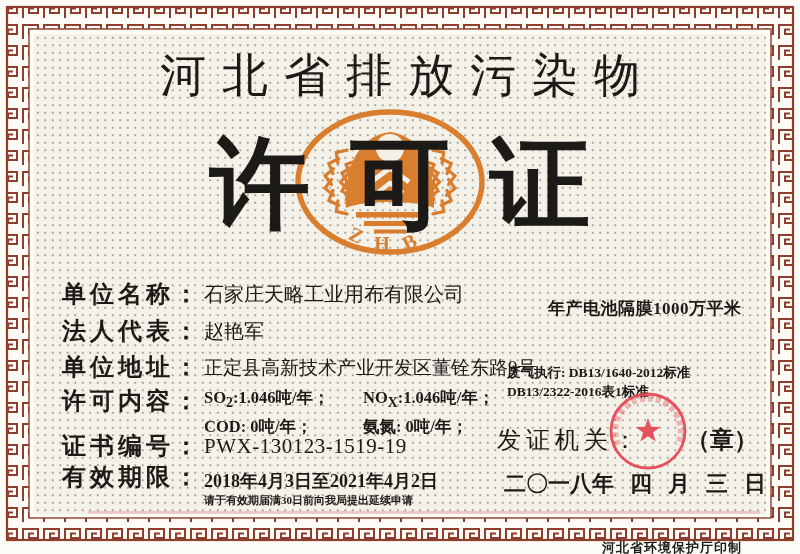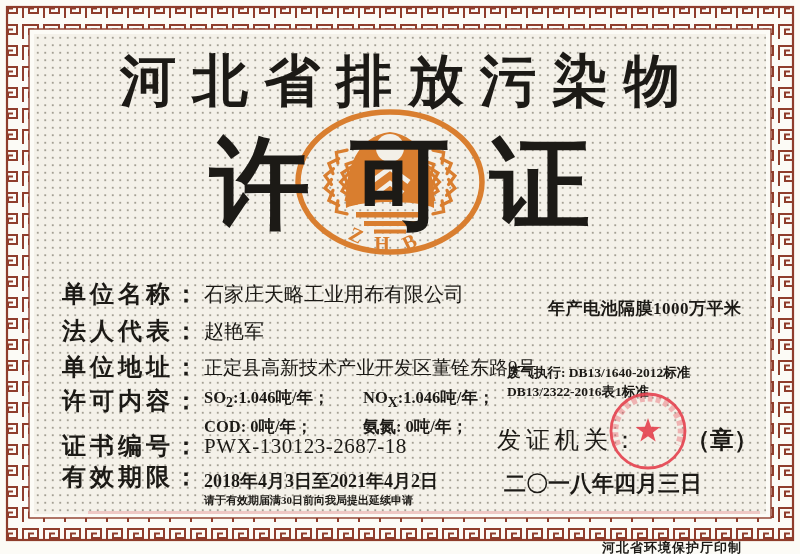--- a/index.html
+++ b/index.html
@@ -4,21 +4,21 @@
 <style>
   html,body{margin:0;padding:0;}
   body{width:800px;height:554px;background:#fcfbf6;font-family:"Liberation Serif","DejaVu Serif",serif;}
   .cert{position:relative;width:800px;height:554px;background:#fcfbf6;overflow:hidden;color:#1c1a16;}
   .dots{position:absolute;left:34px;top:34px;width:732px;height:480px;
         background-color:#f4f1e9;
         background-image:radial-gradient(circle, rgba(98,93,78,.55) 1px, transparent 1.35px);
         background-size:7.5px 7.5px;}
   .border-svg{position:absolute;left:0;top:0;pointer-events:none;}
   .title1{position:absolute;top:52px;left:0;width:100%;text-align:center;
-          font-size:56px;font-weight:700;letter-spacing:16px;padding-left:16px;
+          font-size:46px;font-weight:400;letter-spacing:16px;padding-left:16px;
           box-sizing:border-box;z-index:3;line-height:1.05;}
   .title2{position:absolute;top:134px;left:0;width:100%;text-align:center;
           font-size:100px;font-weight:900;letter-spacing:40px;padding-left:40px;
           box-sizing:border-box;z-index:3;line-height:1.02;}
   .logo{position:absolute;left:290px;top:102px;z-index:2;}
   .row{position:absolute;left:62px;display:flex;align-items:flex-start;z-index:3;}
   .flabel{font-size:24px;font-weight:700;letter-spacing:4px;white-space:nowrap;}
   .fcolon{font-size:24px;font-weight:700;margin-right:6px;}
   .fvalue{font-size:20px;font-weight:400;margin-top:3px;white-space:nowrap;}
   .fvalue.addr{font-size:19px;margin-top:4px;}
@@ -26,21 +26,21 @@
                font-size:16.5px;font-weight:700;margin-top:2px;line-height:22px;white-space:nowrap;}
   .certnum{font-size:21px;letter-spacing:.5px;margin-top:4px;}
   .validwrap{margin-top:9px;}
   .validmain{font-size:18px;font-weight:700;white-space:nowrap;line-height:22px;}
   .validnote{font-size:11px;font-weight:700;white-space:nowrap;line-height:17px;}
   .output{position:absolute;left:548px;top:297px;font-size:17px;font-weight:700;letter-spacing:.5px;z-index:3;white-space:nowrap;}
   .standards{position:absolute;left:507px;top:363px;font-size:13.5px;font-weight:700;line-height:19px;z-index:3;white-space:nowrap;}
   .issuer{position:absolute;left:497px;top:424px;font-size:24px;font-weight:400;letter-spacing:5px;z-index:3;white-space:nowrap;}
   .issuer-suffix{position:absolute;left:686px;top:424px;font-size:24px;font-weight:700;z-index:3;white-space:nowrap;}
   .seal{position:absolute;left:606px;top:389px;z-index:4;}
-  .dateline{position:absolute;left:504px;top:469px;display:flex;font-size:22px;font-weight:700;z-index:3;white-space:nowrap;}
+  .dateline{position:absolute;left:504px;top:469px;display:flex;gap:16px;font-size:22px;font-weight:700;z-index:3;white-space:nowrap;}
   .pinkline{position:absolute;left:88px;top:511px;width:672px;height:2.5px;background:rgba(235,168,168,.55);z-index:3;}
   .footer{position:absolute;right:58px;top:539px;font-size:13px;font-weight:700;letter-spacing:1px;z-index:3;white-space:nowrap;}
 </style>
 </head>
 <body>
 
 <div class="cert">
 
   <div class="dots"></div>
 
@@ -130,21 +130,21 @@
       <span><span>SO</span><sub>2</sub><span>:1.046吨/年；</span></span>
       <span><span>NO</span><sub>X</sub><span>:1.046吨/年；</span></span>
       <span>COD: 0吨/年；</span>
       <span>氨氮: 0吨/年；</span>
     </div>
   </div>
 
   <div class="row" style="top:430px">
     <span class="flabel">证书编号</span>
     <span class="fcolon">：</span>
-    <span class="fvalue certnum">PWX-130123-2687-18</span>
+    <span class="fvalue certnum">PWX-130123-1519-19</span>
   </div>
 
   <div class="row" style="top:461px">
     <span class="flabel">有效期限</span>
     <span class="fcolon">：</span>
     <div class="validwrap">
       <div class="validmain">2018年4月3日至2021年4月2日</div>
       <div class="validnote">请于有效期届满30日前向我局提出延续申请</div>
     </div>
   </div>

